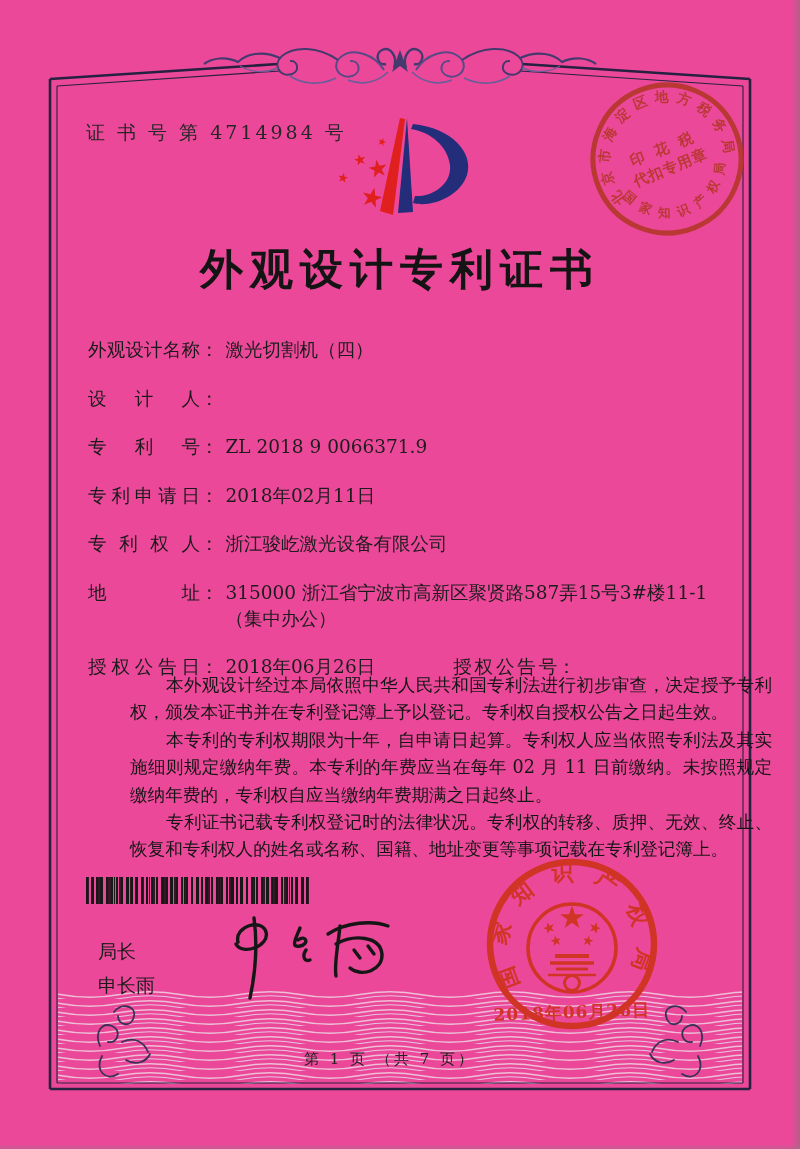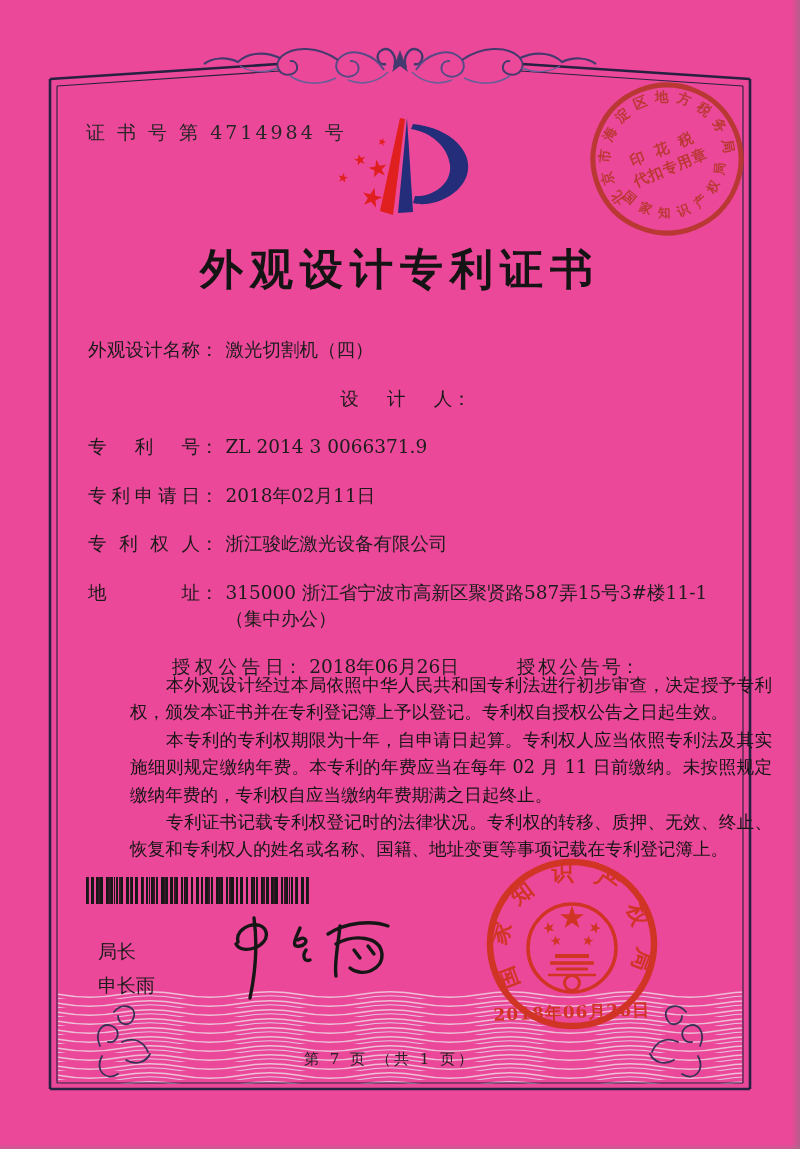--- a/index.html
+++ b/index.html
@@ -11,25 +11,25 @@
   }
   .frame-svg{position:absolute;left:0;top:0;width:800px;height:1149px;}
   .cert-no{position:absolute;left:86px;top:120px;font-size:19px;letter-spacing:3px;color:#262626;}
   .tax-stamp{position:absolute;left:586px;top:78px;width:162px;height:162px;opacity:.92;}
   .logo{position:absolute;left:316px;top:112px;width:170px;height:128px;}
   .title{
     position:absolute;left:0;top:241px;width:800px;text-align:center;
     font-size:43px;font-weight:bold;letter-spacing:7px;color:#141414;
   }
   .fields{position:absolute;left:88px;top:337px;width:642px;font-size:18.5px;}
-  .frow{display:flex;align-items:flex-start;margin-bottom:22.5px;line-height:26px;justify-content:center;}
+  .frow{display:flex;align-items:flex-start;margin-bottom:22.5px;line-height:26px;}
   .flabel{display:inline-block;width:112px;text-align:justify;text-align-last:justify;flex:0 0 112px;color:#1a1a1a;}
   .fcolon{flex:0 0 auto;margin-right:7px;}
   .fvalue{flex:1 1 auto;}
-  .grant-no-group{display:flex;margin-left:58px;flex:0 0 auto;}
+  .grant-no-group{display:flex;margin-left:78px;flex:0 0 auto;}
   .grant-no-group .flabel{width:104px;flex-basis:104px;}
   .paras{position:absolute;left:86px;top:672px;width:642px;font-size:17.6px;line-height:27.4px;text-align:justify;color:#151515;margin-left:44px;}
   .paras p{margin:0;text-indent:2.05em;}
   .barcode{
     position:absolute;left:86px;top:877px;width:224px;height:27px;
     background:
       repeating-linear-gradient(90deg,#181818 0 2px,transparent 2px 5px),
       repeating-linear-gradient(90deg,#181818 0 1px,transparent 1px 7px),
       repeating-linear-gradient(90deg,rgba(10,10,10,.8) 0 3px,transparent 3px 11px);
   }
@@ -136,21 +136,21 @@
         <span class="fcolon">：</span>
       <span class="fvalue">激光切割机（四）</span>
     </div>
     <div class="frow">
       <span class="flabel">设计人</span>
         <span class="fcolon">：</span>
     </div>
     <div class="frow">
       <span class="flabel">专利号</span>
         <span class="fcolon">：</span>
-      <span class="fvalue">ZL 2014 3 0066371.9</span>
+      <span class="fvalue">ZL 2018 9 0066371.9</span>
     </div>
     <div class="frow">
       <span class="flabel">专利申请日</span>
         <span class="fcolon">：</span>
       <span class="fvalue">2018年02月11日</span>
     </div>
     <div class="frow">
       <span class="flabel">专利权人</span>
         <span class="fcolon">：</span>
       <span class="fvalue">浙江骏屹激光设备有限公司</span>
@@ -217,17 +217,17 @@
           <path d="M74,107 h44" stroke-width="3.5"></path>
           <path d="M80,113 h32" stroke-width="3"></path>
           <path d="M72,119 h48" stroke-width="2.5"></path>
           <circle cx="96" cy="127" r="7.5" stroke-width="3"></circle>
         </g>
       </g>
       <text x="96" y="162" text-anchor="middle" font-size="17" font-weight="bold" letter-spacing="1" transform="rotate(-2 96 162)">2018年06月26日</text>
     </g>
   </svg>
 
-  <div class="footer">第 7 页 （共 1 页）</div>
+  <div class="footer">第 1 页 （共 7 页）</div>
 
   <div class="scan-edge-r"></div>
   <div class="scan-edge-b"></div>
 </div>
 
 </body></html>

